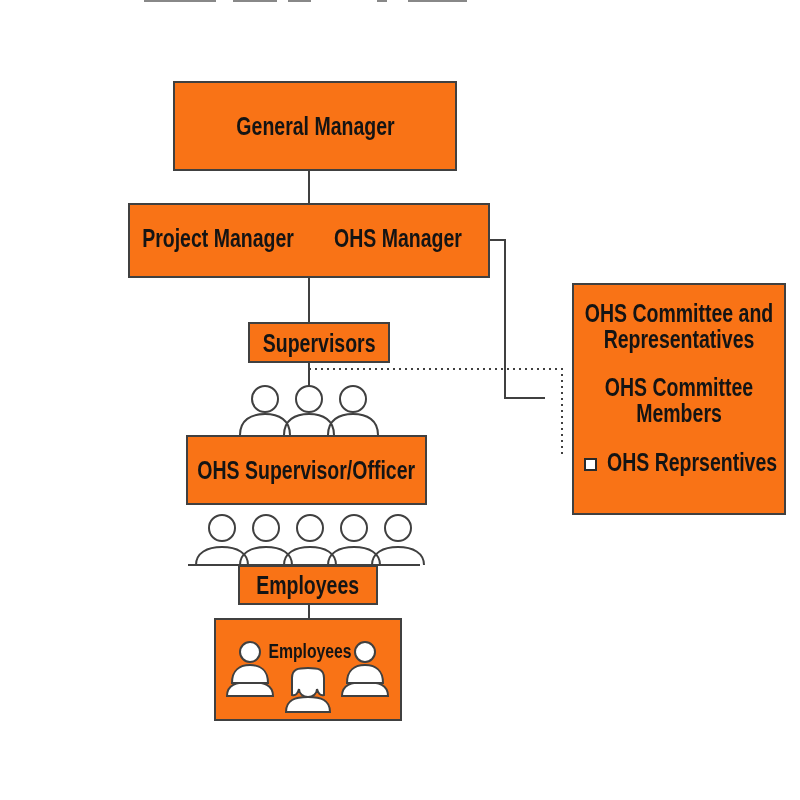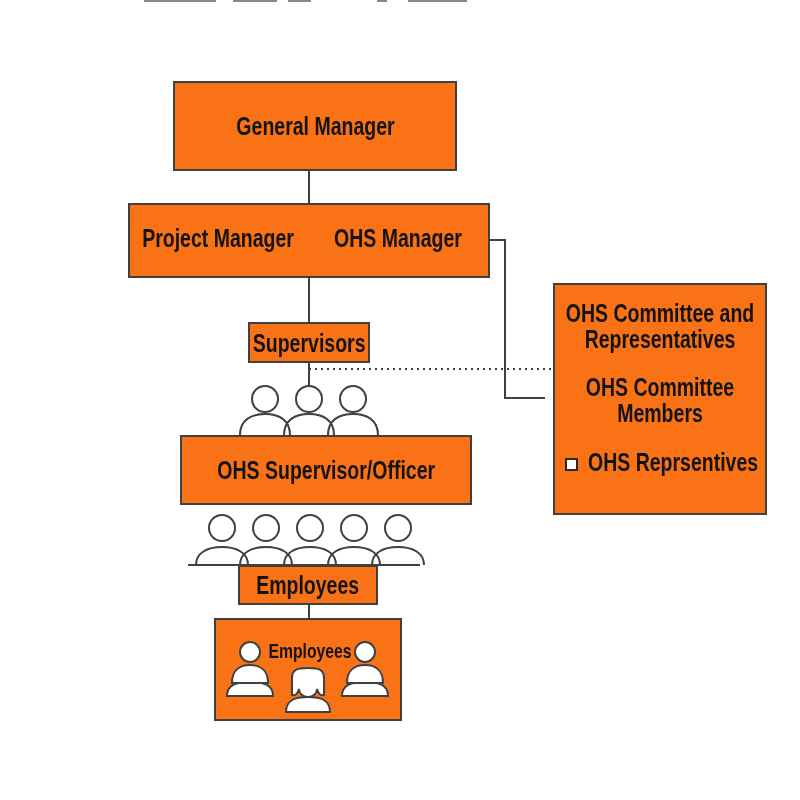--- a/index.html
+++ b/index.html
@@ -77,25 +77,25 @@
 
   <div class="box center" style="left:173px;top:81px;width:284px;height:90px">
     <span class="lbl">General Manager</span>
   </div>
 
   <div class="box" style="left:128px;top:203px;width:362px;height:75px">
     <div class="abs-lbl" style="left:-32px;top:20px;width:240px">Project Manager</div>
     <div class="abs-lbl" style="left:148px;top:20px;width:240px">OHS Manager</div>
   </div>
 
-  <div class="box center" style="left:248px;top:322px;width:122px;height:41px">
+  <div class="box center" style="left:248px;top:322px;width:142px;height:41px">
     <span class="lbl">Supervisors</span>
   </div>
 
-  <div class="box center" style="left:180px;top:435px;width:292px;height:70px">
+  <div class="box center" style="left:186px;top:435px;width:241px;height:70px">
     <span class="lbl">OHS Supervisor/Officer</span>
   </div>
 
   <div class="box center" style="left:238px;top:565px;width:140px;height:40px">
     <span class="lbl">Employees</span>
   </div>
 
   <div class="box" style="left:214px;top:618px;width:188px;height:103px">
     <div class="abs-lbl sm" style="left:-6px;top:18px;width:200px">Employees</div>
   </div>
@@ -109,20 +109,20 @@
       <path d="M120 58 C120 47 129 44 143 44 C157 44 166 47 166 58 Z" fill="#fff"></path>
       <path d="M125 45 C125 32 133 27 143 27 C153 27 161 32 161 45 Z" fill="#fff"></path>
       <circle cx="143" cy="14" r="10" fill="#fff"></circle>
     </g>
     <g>
       <path d="M64 74 C64 62 73 59 86 59 C99 59 108 62 108 74 Z" fill="#fff"></path>
       <path d="M70 57 C74 58 76 55 77 51 A9 8 0 0 0 95 51 C96 55 98 58 102 57 L102 40 C102 31 96 30 86 30 C76 30 70 31 70 40 Z" fill="#fff"></path>
     </g>
   </svg>
 
-  <div class="box" style="left:553px;top:283px;width:214px;height:232px">
+  <div class="box" style="left:572px;top:283px;width:214px;height:232px">
     <div class="wrap-lbl" style="left:-40px;top:15px;width:290px">OHS Committee and Representatives</div>
     <div class="wrap-lbl" style="left:-40px;top:89px;width:290px">OHS Committee Members</div>
     <div class="sq" style="left:10px;top:173px"></div>
     <div class="left-lbl" style="left:33px;top:164px">OHS Reprsentives</div>
   </div>
 
 </div>
 
 </body></html>

